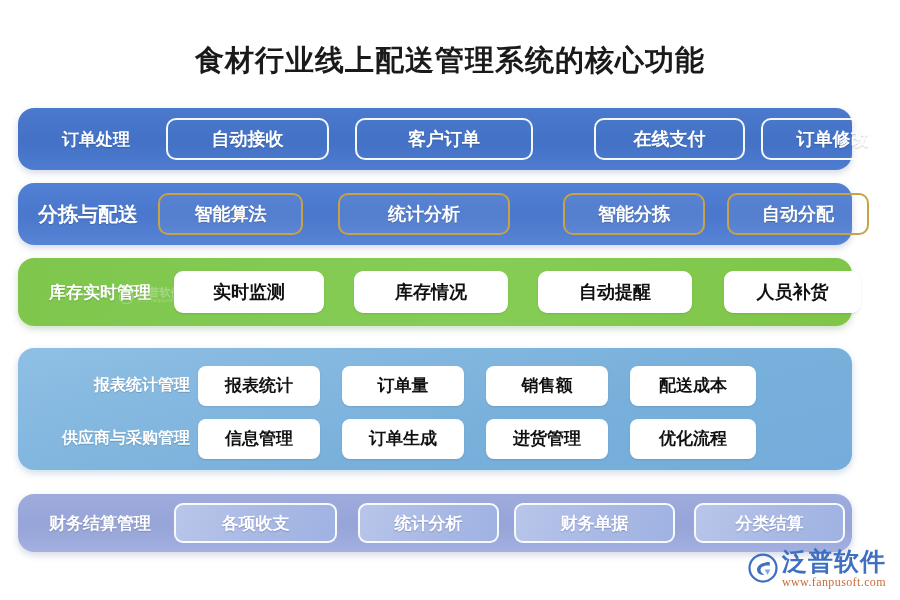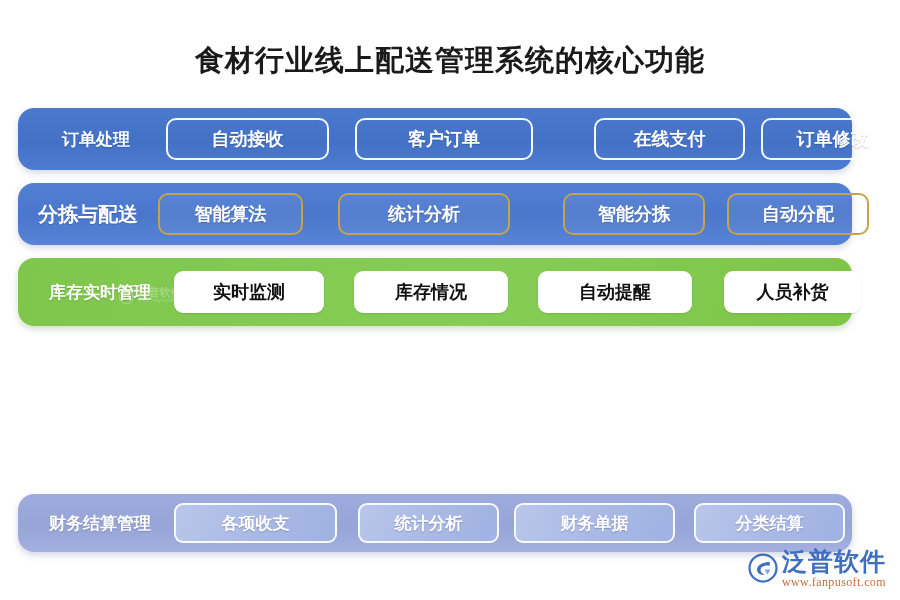--- a/index.html
+++ b/index.html
@@ -329,20 +329,40 @@
   </div>
 
   <div class="watermark">
     <span class="wm-mark">◎</span>
     <span class="wm-text">
       <span class="wm-name">泛普软件</span>
       <span class="wm-url">www.fanpusoft.com</span>
     </span>
   </div>
 
+  <div class="band" id="band-reports">
+    <div class="sub-row row-a">
+      <div class="band-label">报表统计管理</div>
+      <div class="pills">
+        <div class="pill">报表统计</div>
+        <div class="pill">订单量</div>
+        <div class="pill">销售额</div>
+        <div class="pill">配送成本</div>
+      </div>
+    </div>
+    <div class="sub-row row-b">
+      <div class="band-label">供应商与采购管理</div>
+      <div class="pills">
+        <div class="pill">信息管理</div>
+        <div class="pill">订单生成</div>
+        <div class="pill">进货管理</div>
+        <div class="pill">优化流程</div>
+      </div>
+    </div>
+  </div>
 
   <div class="band" id="band-finance">
     <div class="band-row">
       <div class="band-label">财务结算管理</div>
       <div class="pills">
         <div class="pill">各项收支</div>
         <div class="pill">统计分析</div>
         <div class="pill">财务单据</div>
         <div class="pill">分类结算</div>
       </div>

